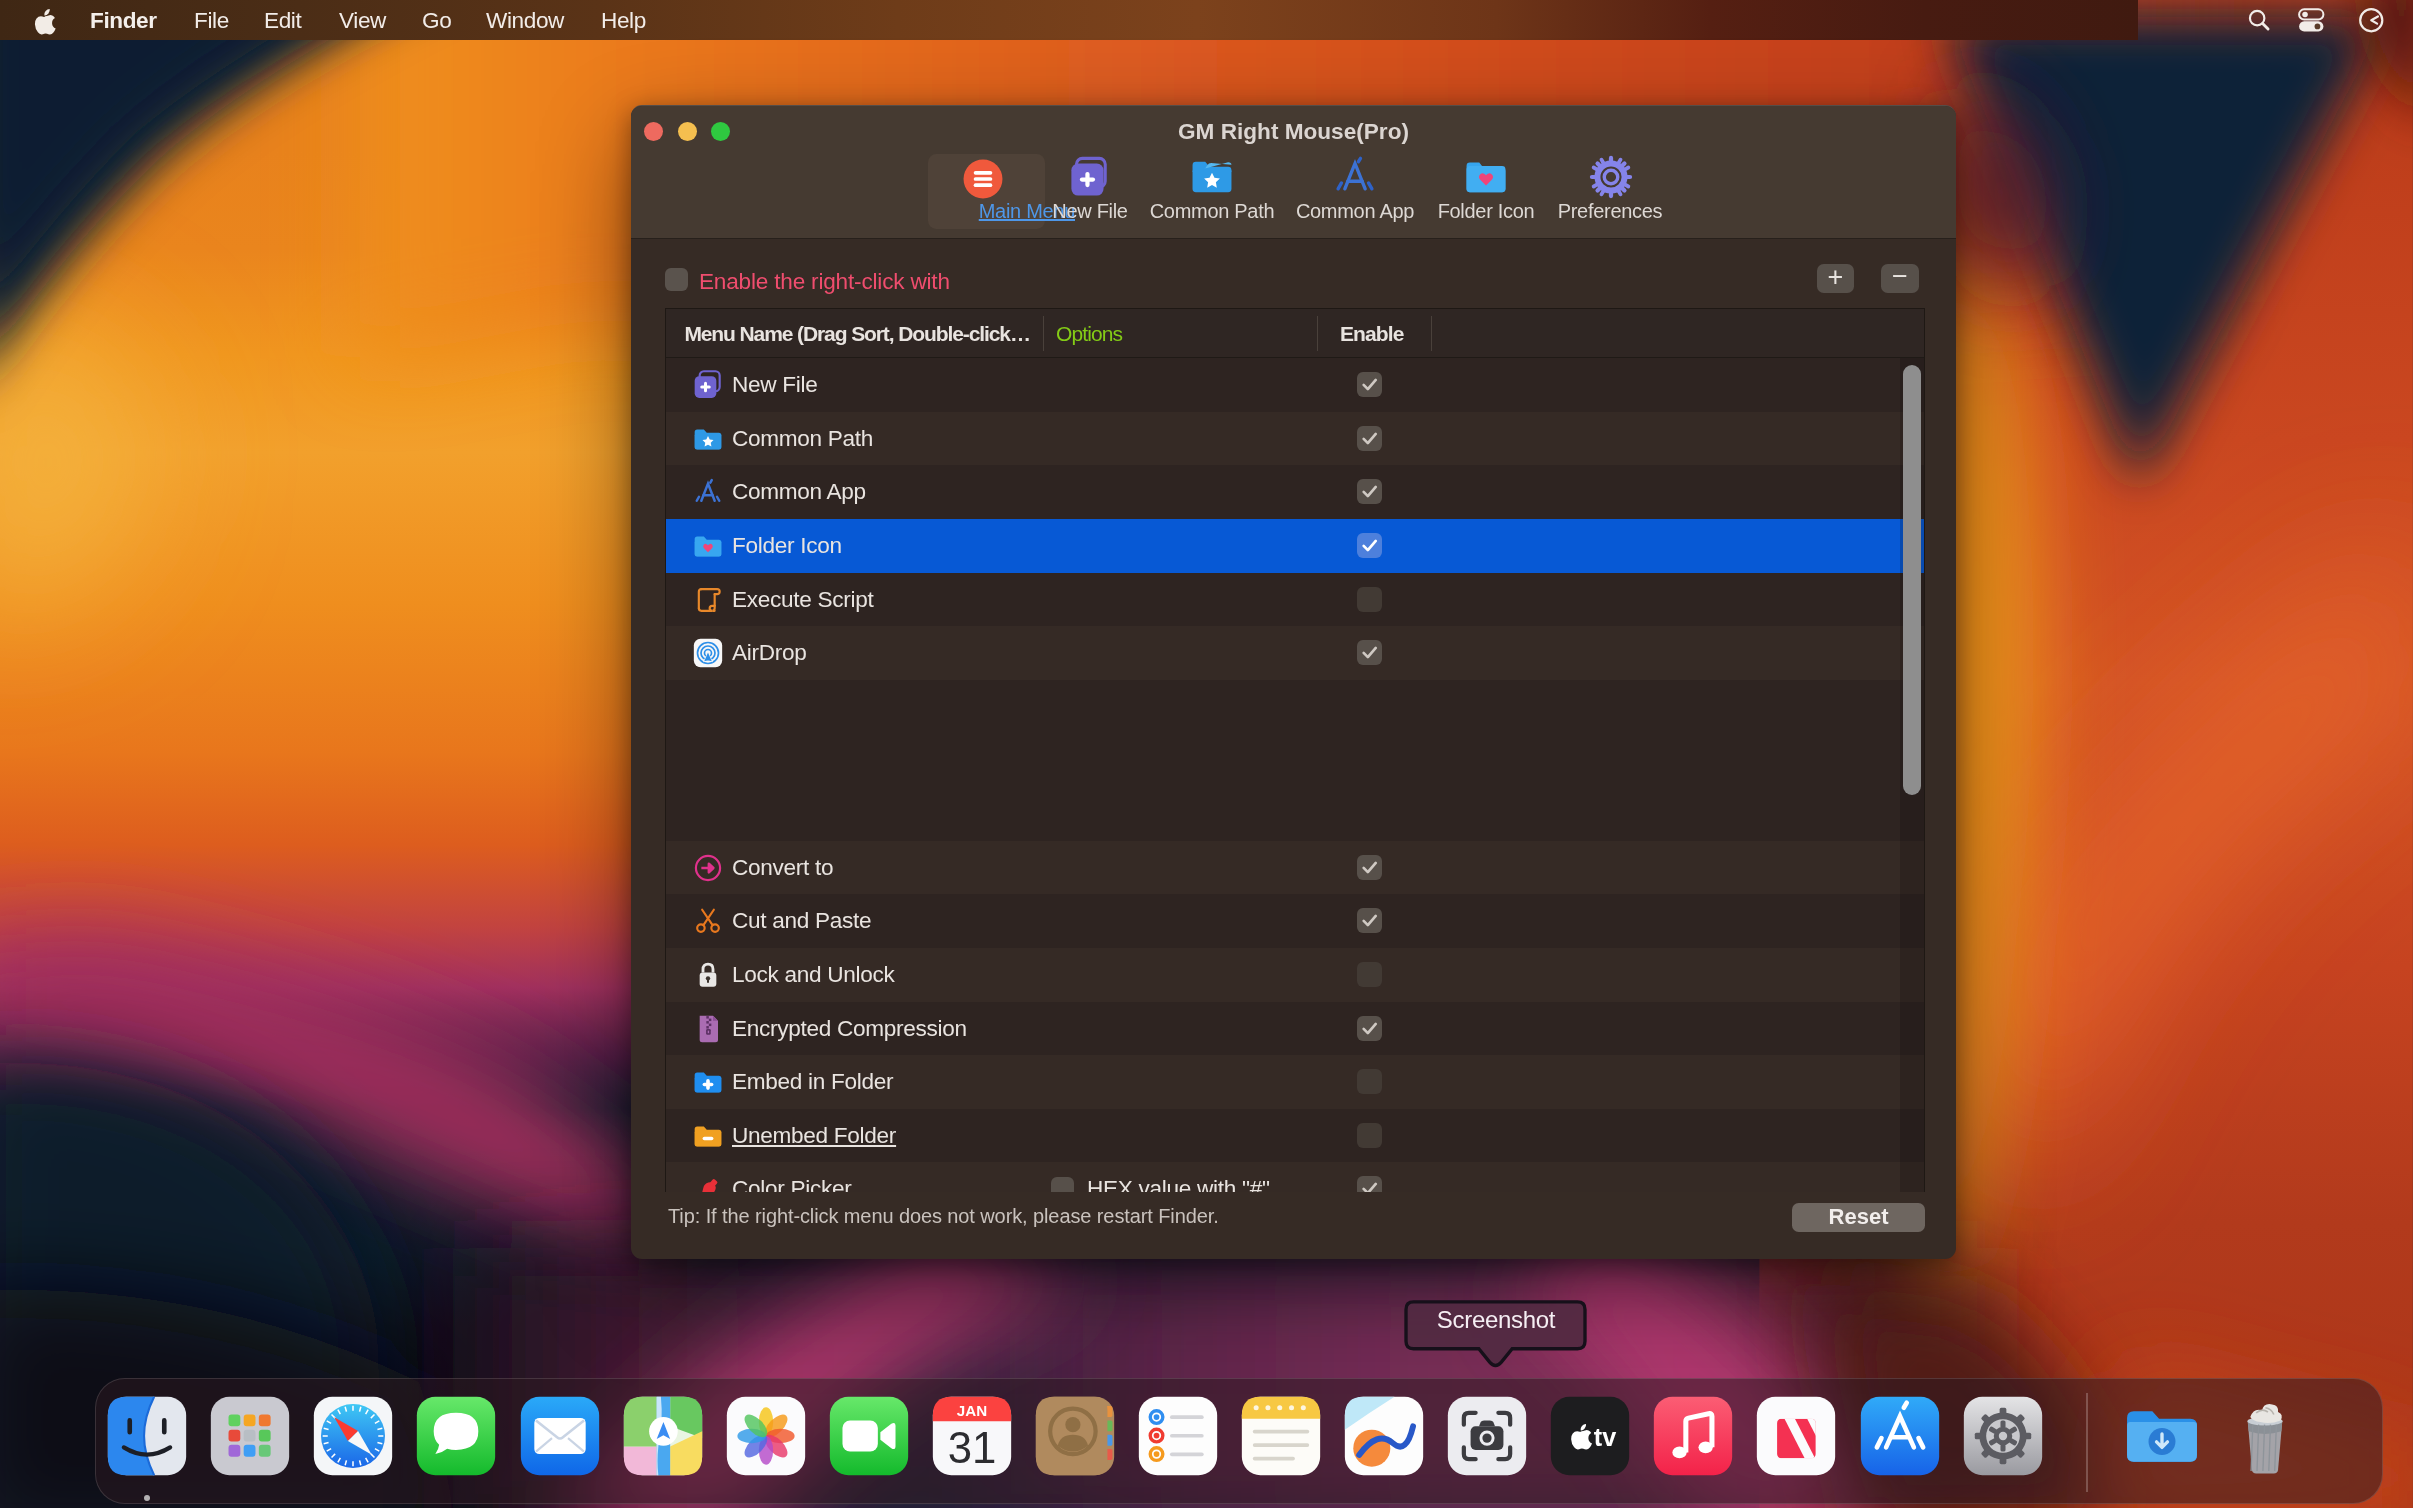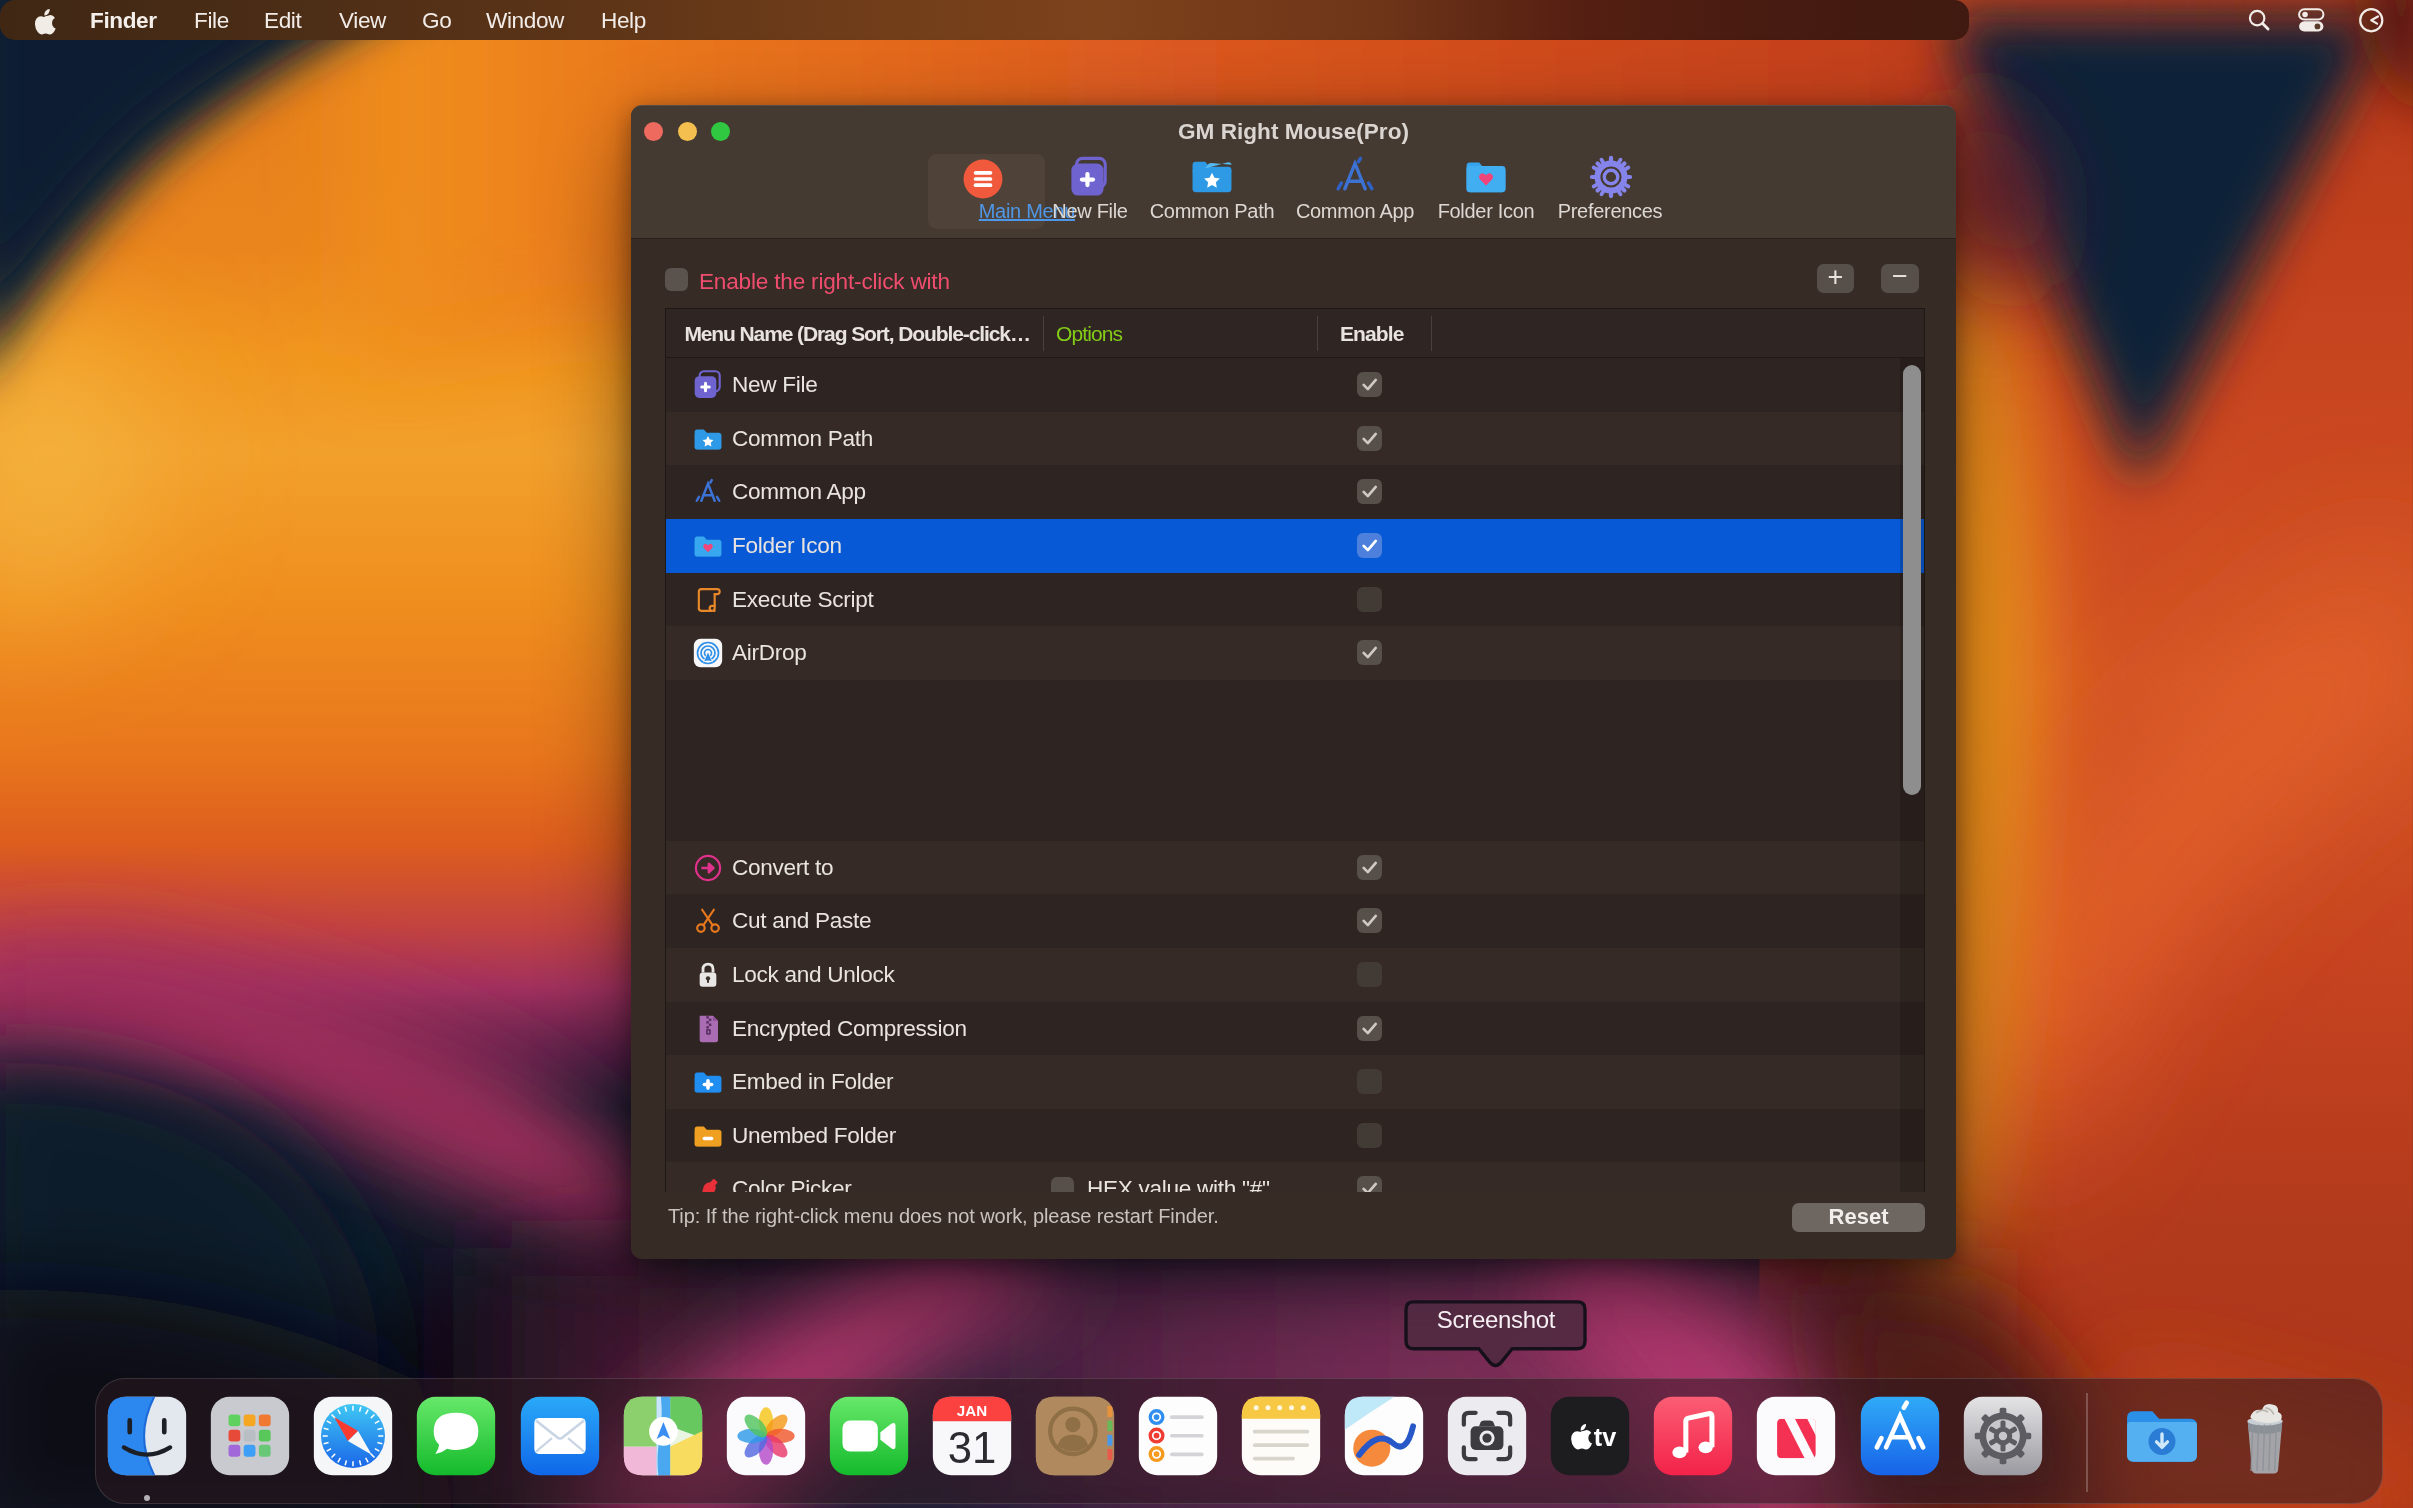--- a/index.html
+++ b/index.html
@@ -93,22 +93,22 @@
 
 <path d="M2540,1630 Q2720,1680 2890,1720 L2890,1820 L2500,1820 Z" fill="#c3451e" filter="url(#b50)"></path>
 
 <path d="M2325,300 Q2400,360 2418,560 Q2440,820 2408,1110 Q2388,1360 2330,1530 L2295,1500 L2295,330 Z" fill="#f59d1f" filter="url(#b50)"></path>
 <path d="M2322,20 L2850,20 L2552,580 Z" fill="#102338" filter="url(#b30)"></path>
 <path d="M2335,100 Q2420,120 2445,220 Q2455,300 2415,350 Q2350,330 2335,240 Z" fill="#4f1d33" filter="url(#b50)"></path>
 <path d="M2824,-40 L2900,-40 L2900,150 Q2852,100 2836,40 Z" fill="#48130c" filter="url(#b30)"></path>
 
 </svg>
 
-<div class="abs" id="menubar" style="left:0;top:0;width:1969px;height:40px;
- background:linear-gradient(90deg,#3f2714 0%,#4b2d16 14%,#5a3317 28%,#6e3c19 42%,#7c421c 56%,#6e3518 70%,#551f12 80%,#471b11 90%,#401a10 100%);border-radius:15px;">
+<div class="abs" id="menubar" style="left:0;top:0;width:2138px;height:40px;
+ background:linear-gradient(90deg,#3f2714 0%,#4b2d16 14%,#5a3317 28%,#6e3c19 42%,#7c421c 56%,#6e3518 70%,#551f12 80%,#471b11 90%,#401a10 100%);">
   <svg class="abs" style="left:34px;top:6.7px" width="22.6" height="28" viewBox="0 0 27 33">
     <path d="M18.8,2.2 Q19.2,5.2 17.2,7.6 Q15.1,10.1 12.4,9.8 Q11.9,7 13.9,4.6 Q16,2.1 18.8,2.2 Z" fill="#f2ece6"></path>
     <path d="M13.4,10.8 Q15.4,10.8 17.4,9.9 Q19.8,8.9 21.8,9.9 Q23.9,10.9 25,12.9 Q21.3,15.2 21.6,19.4 Q21.9,23.7 25.9,25.4 Q24.9,28.1 23.2,30.2 Q21.4,32.5 19.1,32.5 Q17.4,32.6 15.6,31.7 Q13.9,30.9 12.2,31.7 Q10.4,32.6 8.9,32.5 Q6.6,32.5 4.7,30 Q1.4,25.8 1.1,20.3 Q0.9,16 3,13.4 Q5.1,10.8 8.3,10.8 Q9.9,10.8 11.2,11.4 Q12.5,12 13.4,10.8 Z" fill="#f2ece6"></path>
   </svg>
   <div class="abs" style="left:90px;top:7.5px;font-size:22.6px;font-weight:bold;letter-spacing:-0.4px;color:#f4efeb;">Finder</div>
   <div class="abs" style="left:194px;top:7.5px;font-size:22.6px;letter-spacing:-0.4px;color:#f2ece8;">File</div>
   <div class="abs" style="left:264px;top:7.5px;font-size:22.6px;letter-spacing:-0.4px;color:#f2ece8;">Edit</div>
   <div class="abs" style="left:339px;top:7.5px;font-size:22.6px;letter-spacing:-0.4px;color:#f2ece8;">View</div>
   <div class="abs" style="left:422px;top:7.5px;font-size:22.6px;letter-spacing:-0.4px;color:#f2ece8;">Go</div>
   <div class="abs" style="left:486px;top:7.5px;font-size:22.6px;letter-spacing:-0.4px;color:#f2ece8;">Window</div>
@@ -378,21 +378,21 @@
             </svg>
             <div class="abs" style="left:66px;top:14.2px;font-size:22.6px;letter-spacing:-0.3px;color:#e9e4e0;">Embed in Folder</div>
             <div class="abs" style="left:691px;top:14.2px;width:25px;height:25px;border-radius:5.9px;background:#423a34;"></div>
           </div>
     <div class="abs" style="left:0;top:751px;width:1258px;height:54px;background:#2e2421;">
             <svg class="abs" style="left:27px;top:11.7px" width="30" height="30" viewBox="0 0 36 36">
               <path d="M2,9.5 Q2,6.5 5,6.5 L13,6.5 L16.5,10.5 L31,10.5 Q34,10.5 34,13.5 L34,27.5 Q34,30.5 31,30.5 L5,30.5 Q2,30.5 2,27.5 Z" fill="#f0a022"></path>
               <path d="M2,13.5 Q2,11.5 4.5,11.5 L31.5,11.5 Q34,11.5 34,13.5 L34,27.5 Q34,30.5 31,30.5 L5,30.5 Q2,30.5 2,27.5 Z" fill="#f0a022" opacity="0.6"></path>
               <rect x="11.5" y="18.8" width="13" height="4.4" rx="2.2" fill="#fff"></rect>
             </svg>
-            <div class="abs" style="left:66px;top:14.2px;font-size:22.6px;letter-spacing:-0.3px;color:#e9e4e0;">Unembed Folder</div>
+            <div class="abs" style="left:66px;top:14.2px;font-size:22.6px;letter-spacing:-0.3px;color:#e9e4e0;text-decoration:underline;">Unembed Folder</div>
             <div class="abs" style="left:691px;top:14.2px;width:25px;height:25px;border-radius:5.9px;background:#423a34;"></div>
           </div>
     <div class="abs" style="left:0;top:804px;width:1258px;height:54px;background:#352a25;">
             <svg class="abs" style="left:27px;top:11.7px" width="30" height="30" viewBox="0 0 36 36">
               <g transform="rotate(40 18 18)">
                 <path d="M18,31 L13,21 Q10.5,16 13.4,11.8 Q16,8.2 20.4,8.8 Q25.2,9.8 25.8,14.8 Q26.1,18.2 23,21.5 Z" fill="#e83038"></path>
                 <rect x="15" y="4" width="7" height="8" rx="2" fill="#e83038"></rect>
               </g>
             </svg>
             <div class="abs" style="left:66px;top:14.2px;font-size:22.6px;letter-spacing:-0.3px;color:#e9e4e0;">Color Picker</div>

